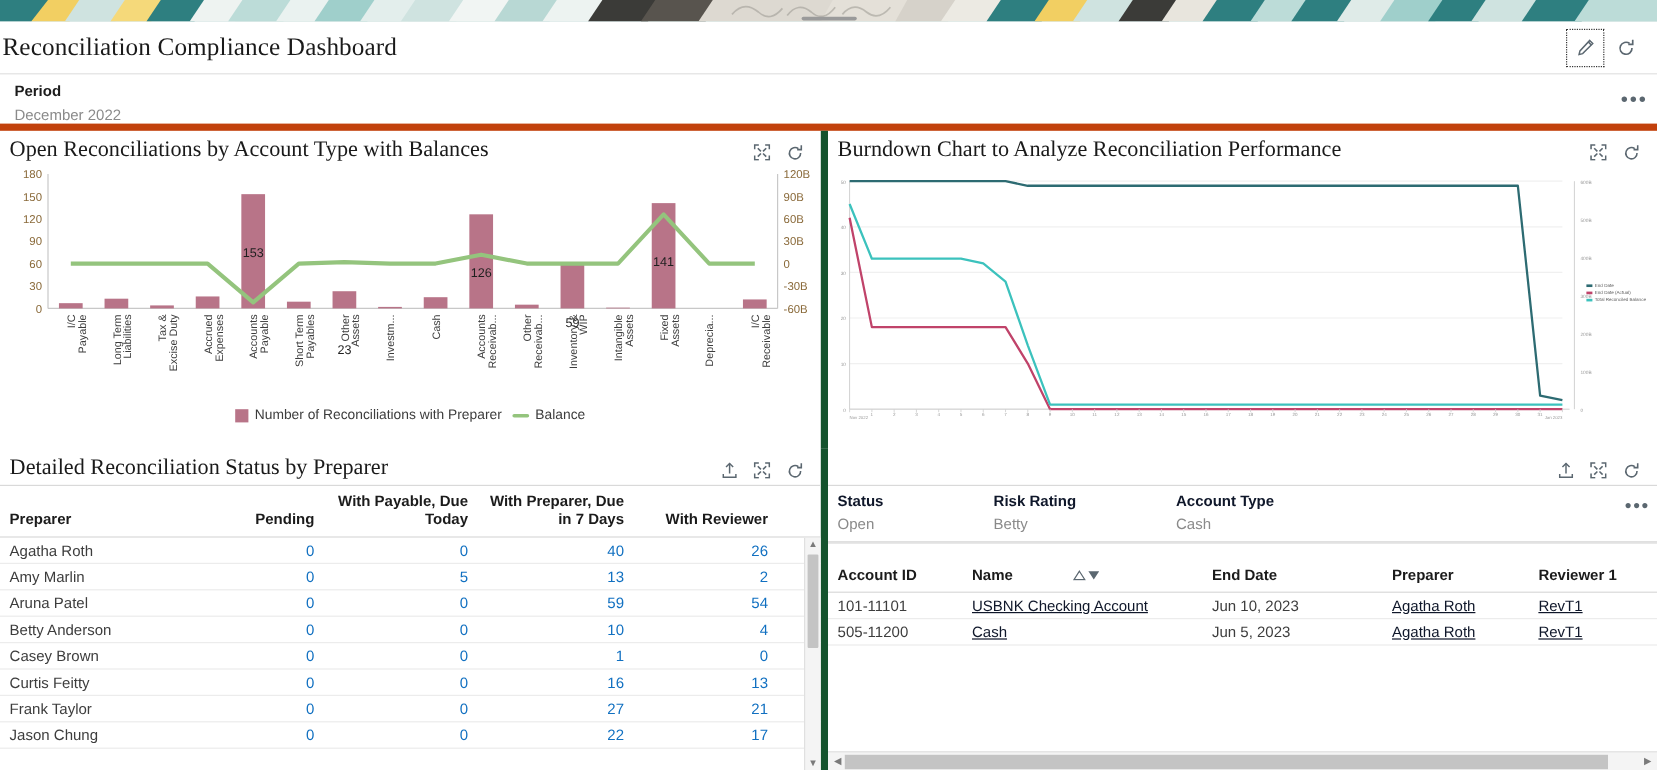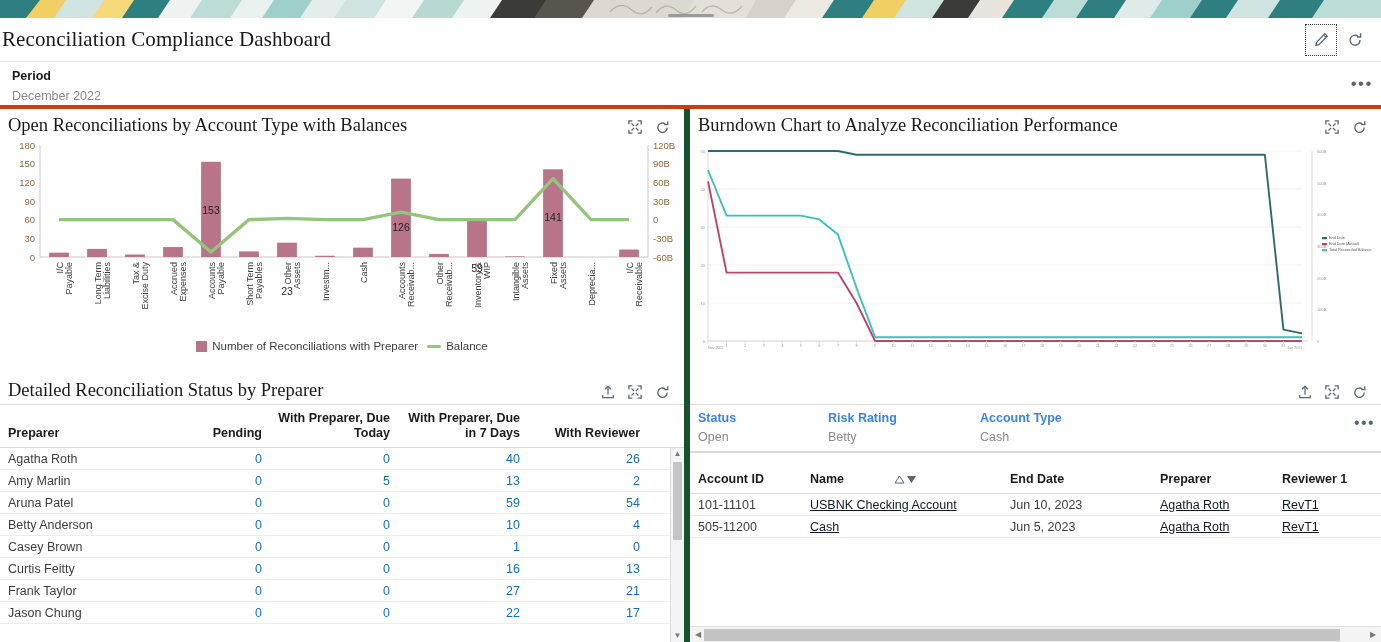--- a/index.html
+++ b/index.html
@@ -57,21 +57,21 @@
     background: transparent;
     border: none;
   }
   .icon-btn.focused {
     outline: 1px dotted #333;
     outline-offset: 1px;
   }
 
   
   .period {
-    border-bottom: 4px solid #c2410c;
+    border-bottom: 6px solid #c2410c;
     padding: 7px 12px 8px 12px;
     position: relative;
     height: 47px;
   }
   .period-label {
     font-size: 12.5px;
     font-weight: bold;
     color: #1b1b1b;
     line-height: 15px;
   }
@@ -214,21 +214,21 @@
   
   .filter-row {
     display: flex;
     border-top: 1px solid #d9d9d9;
     border-bottom: 1px solid #d9d9d9;
     padding: 4px 0 5px 0;
     position: relative;
     align-items: flex-start;
   }
   .filter-cell { padding: 1px 8px; }
-  .filter-label { font-size: 12.5px; font-weight: bold; color: #3b82f6; line-height: 16px; }
+  .filter-label { font-size: 12.5px; font-weight: bold; color: #0f172a; line-height: 16px; }
   .filter-value { font-size: 12.5px; color: #8a8a8a; line-height: 16px; margin-top: 3px; }
   .filter-more {
     position: absolute;
     right: 6px; top: 14px;
     color: #5b6770;
     font-size: 16px;
     letter-spacing: 1.4px;
     cursor: pointer;
     line-height: 8px;
   }
@@ -637,21 +637,21 @@
             <path d="M13 8 A5 5 0 1 1 11 4.2"></path>
               <polyline points="13.6,1.2 13.6,5 9.9,5"></polyline>
           </svg>
         </div>
       </div>
     </div>
 
     <div class="tbl-head-row">
       <div class="th col-preparer">Preparer</div>
       <div class="th col-pending num">Pending</div>
-      <div class="th col-today num">With Preparer, Due Today</div>
+      <div class="th col-today num">With Payable, Due Today</div>
       <div class="th col-in7 num">With Preparer, Due in 7 Days</div>
       <div class="th col-reviewer num">With Reviewer</div>
     </div>
 
     <div class="tbl-body" id="detail-body">
 
     <div class="tr">
           <div class="td col-preparer">Agatha Roth</div>
           <div class="td col-pending num">0</div>
           <div class="td col-today num">0</div>

